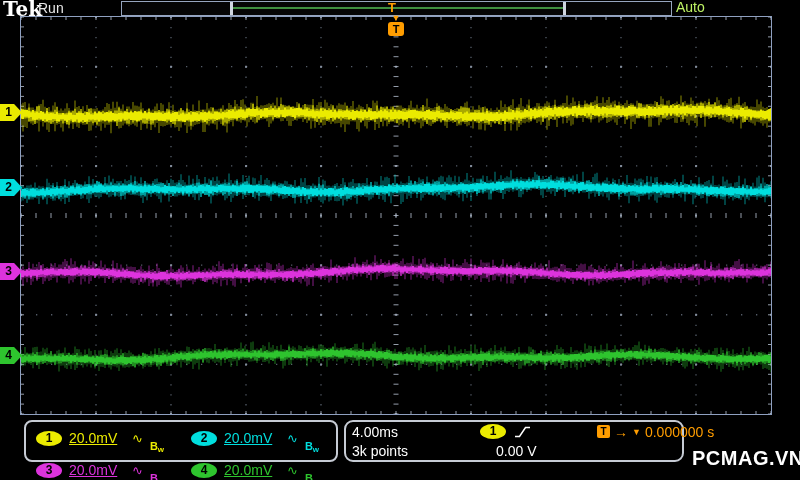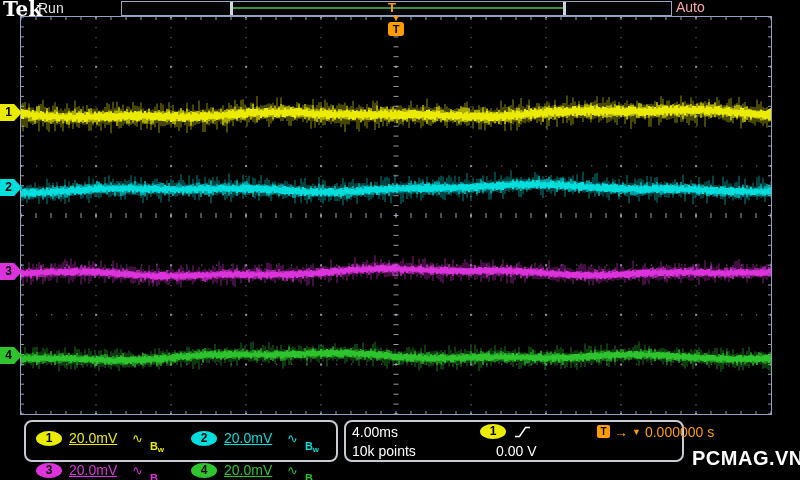--- a/index.html
+++ b/index.html
@@ -3,21 +3,21 @@
 <meta charset="utf-8">
 <style>
   html,body{margin:0;padding:0;background:#000;}
   .screen{position:relative;width:800px;height:480px;background:#000;overflow:hidden;
           font-family:"Liberation Sans","DejaVu Sans",sans-serif;color:#fff;}
 
   
   .brand{position:absolute;left:3px;top:-3px;font-family:"DejaVu Serif",serif;
          font-weight:bold;font-size:20px;color:#fff;}
   .run-status{position:absolute;left:38px;top:0px;font-size:14px;color:#e8e8e8;}
-  .auto-mode{position:absolute;left:676px;top:-1px;font-size:14px;color:#fca5a5;}
+  .auto-mode{position:absolute;left:676px;top:-1px;font-size:14px;color:#bef264;}
 
   .record-bar{position:absolute;left:121px;top:1px;width:549px;height:13px;
               border:1px solid #97a6bf;background:#050505;}
   .rb-green{position:absolute;left:110px;top:5px;width:333px;height:2px;background:#3f8f3f;}
   .rb-bracket{position:absolute;top:0px;width:3px;height:13px;background:#cfd6e0;}
   .rb-bracket.b1{left:108px;}
   .rb-bracket.b2{left:441px;}
   .rb-t{position:absolute;left:266px;top:-2px;color:#ff9d00;font-weight:bold;font-size:13px;}
 
   
@@ -40,21 +40,21 @@
   .trig-level-arrow{position:absolute;left:762px;width:9px;height:10px;z-index:5;
           clip-path:polygon(0 50%,100% 0,100% 100%);}
 
   
   .readout-box{position:absolute;top:420px;height:42px;background:#000;
                border:2px solid #c6cbd4;border-radius:8px;box-sizing:border-box;}
   .left-box{left:24px;width:314px;display:grid;
             grid-template-columns:1fr 1fr;grid-template-rows:1fr 1fr;align-items:center;}
   .right-box{left:344px;width:340px;display:grid;
              grid-template-columns:100px 145px 1fr;grid-template-rows:1fr 1fr;
-             align-items:center;padding:0 6px;box-sizing:border-box;}
+             align-items:center;padding:0 6px;box-sizing:border-box;border-radius:9px;}
   .ch-cell{display:flex;align-items:center;gap:7px;padding-left:10px;font-size:14px;}
   .badge{display:inline-block;width:26px;height:15px;border-radius:50%;color:#000;
          font-weight:bold;font-size:12px;line-height:15px;text-align:center;flex:none;}
   .scale{min-width:52px;text-decoration:underline;}
   .coupling{font-size:13px;margin-left:4px;}
   .bw{font-size:11px;font-weight:bold;margin-top:18px;}
   .bw .sub{font-size:8px;vertical-align:-2px;}
   .r-cell{font-size:14px;white-space:nowrap;display:flex;align-items:center;gap:4px;}
   .orange{color:#ff9d00;}
   .t-mini{display:inline-block;width:13px;height:13px;background:#ff9d00;border-radius:2px;
@@ -146,18 +146,18 @@
       <svg width="17" height="14" viewBox="0 0 17 14">
         <path d="M1 11.5 h4.5 L11.5 2.5 h4.5" stroke="#ffffff" fill="none" stroke-width="1.5"></path>
       </svg>
     </span>
     <span class="r-cell">
       <span class="t-mini">T</span>
         <span class="orange">→</span>
         <span class="orange tri">▼</span>
         <span class="orange">0.000000 s</span>
     </span>
-    <span class="r-cell">10k points</span>
+    <span class="r-cell">3k points</span>
     <span class="r-cell r-level">0.00 V</span>
   </div>
 
   <div class="watermark">PCMAG.VN</div>
 </div>
 
 </body></html>

